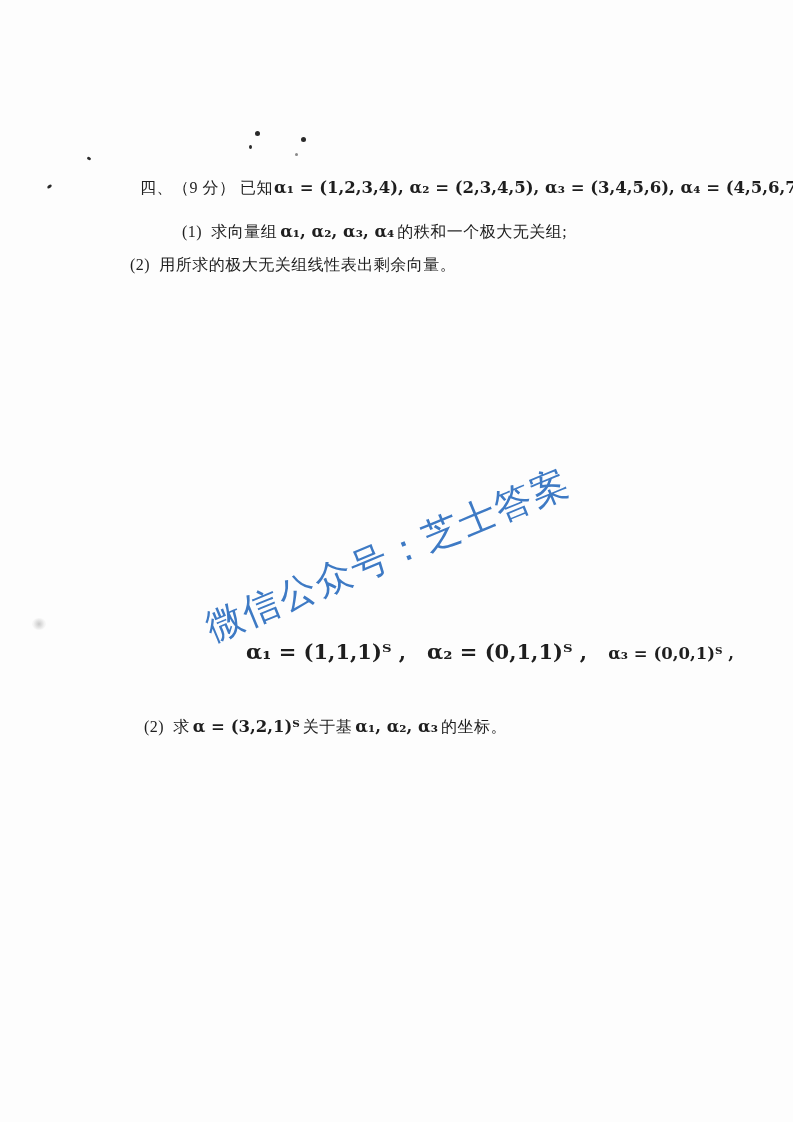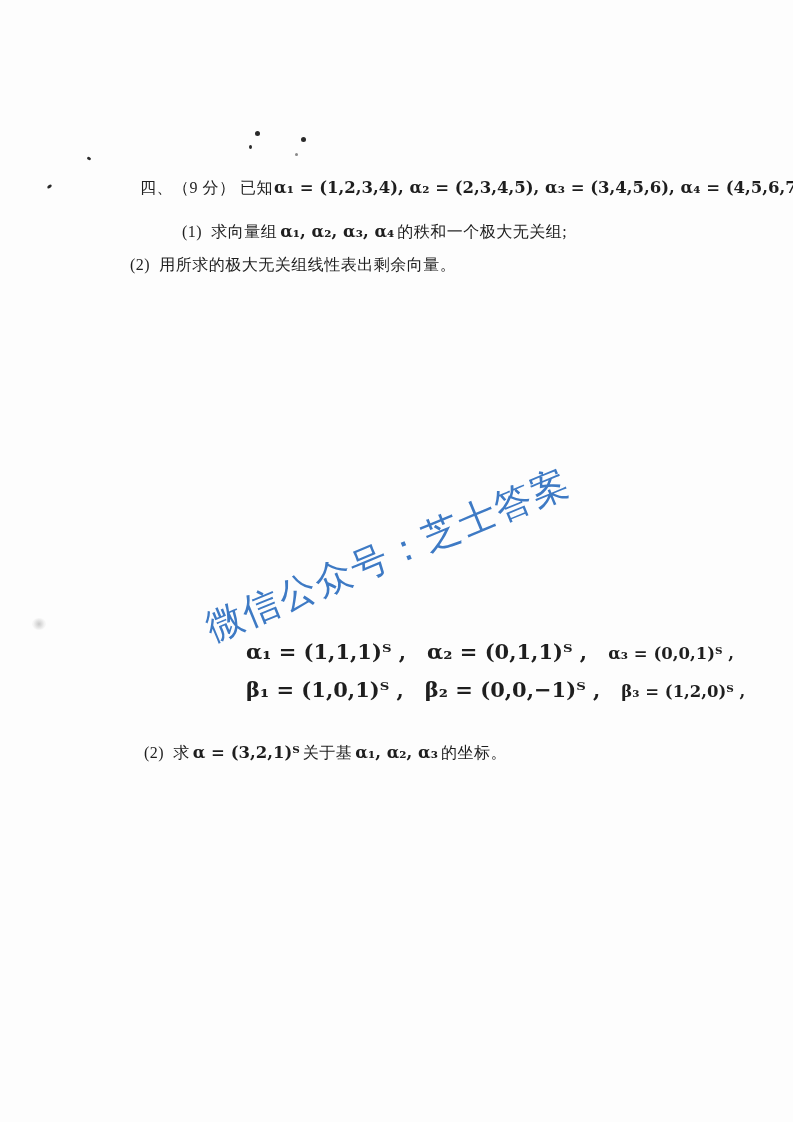--- a/index.html
+++ b/index.html
@@ -83,24 +83,21 @@
 
   <div class="line" style="left:130px;top:254px;">
     <span class="num">(2)</span><span>用所求的极大无关组线性表出剩余向量。</span>
   </div>
 
 
   <div class="line formula-line" style="left:243px;top:641px;">
     <span class="math bm">α₁ = (1,1,1)ᵀ ,</span><span class="math bm">α₂ = (0,1,1)ᵀ ,</span><span class="math">α₃ = (0,0,1)ᵀ ,</span>
   </div>
 
-  <div class="line formula-line" style="left:243px;top:679px;">
-    <span class="math bm">β₁ = (1,0,1)ᵀ ,</span><span class="math bm">β₂ = (0,0,−1)ᵀ ,</span><span class="math">β₃ = (1,2,0)ᵀ ,</span>
-  </div>
 
 
-  <div class="line" style="left:144px;top:742px;">
+  <div class="line" style="left:144px;top:716px;">
     <span class="num">(2)</span><span>求</span><span class="math">α = (3,2,1)ᵀ</span><span>关于基</span><span class="math">α₁, α₂, α₃</span><span>的坐标。</span>
   </div>
 
   <div class="watermark" style="color: rgb(46, 111, 192);">微信公众号：芝士答案</div>
 
 </div>
 
 </body></html>

